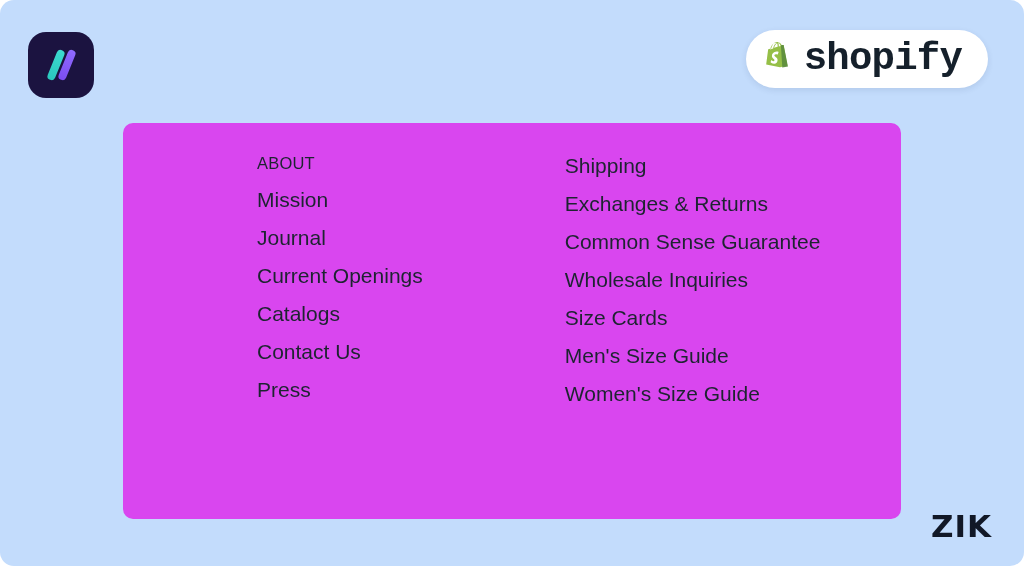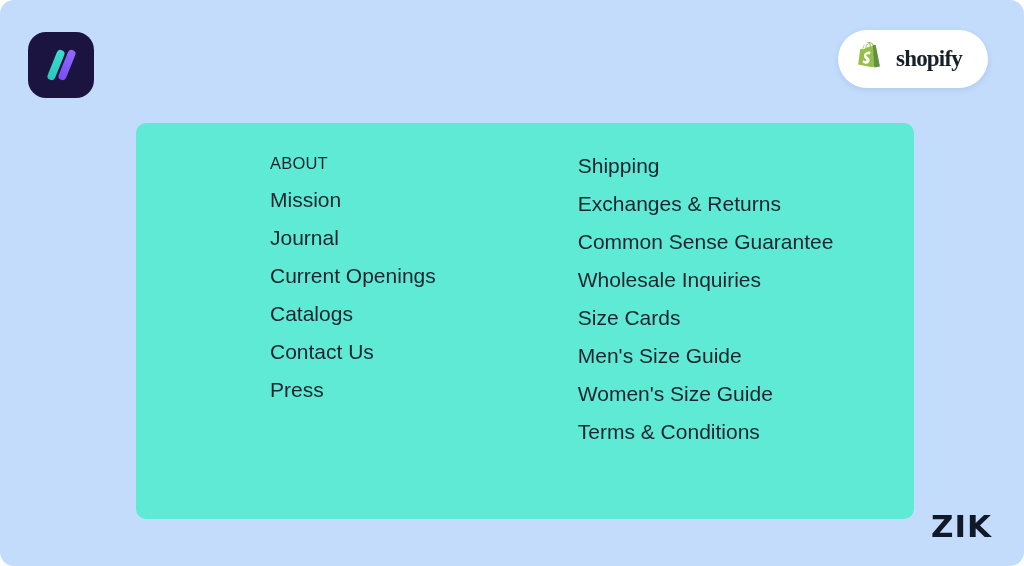--- a/index.html
+++ b/index.html
@@ -70,35 +70,35 @@
     align-items: center;
     gap: 10px;
     box-shadow: 0 2px 6px rgba(20, 40, 80, 0.10);
   }
   .shopify-badge .bag {
     width: 30px;
     height: 34px;
     display: block;
   }
   .shopify-badge .wordmark {
-    font-family: Liberation Serif, serif;
-    font-size: 23px;
+    font-family: Liberation Mono, monospace;
+    font-size: 39px;
     font-weight: 700;
     letter-spacing: -0.8px;
     color: #15202b;
   }
 
   
   .footer-card {
     position: absolute;
-    left: 136px;
+    left: 123px;
     top: 123px;
     width: 778px;
     height: 396px;
-    background: #5eead4;
+    background: #d946ef;
     border-radius: 10px;
   }
   .columns {
     position: absolute;
     left: 134px;
     top: 32px;
     display: flex;
     gap: 142px;
   }
   .col {
@@ -171,21 +171,20 @@
       </div>
 
       <div class="col">
         <a class="link" href="#">Shipping</a>
         <a class="link" href="#">Exchanges &amp; Returns</a>
         <a class="link" href="#">Common Sense Guarantee</a>
         <a class="link" href="#">Wholesale Inquiries</a>
         <a class="link" href="#">Size Cards</a>
         <a class="link" href="#">Men's Size Guide</a>
         <a class="link" href="#">Women's Size Guide</a>
-        <a class="link" href="#">Terms &amp; Conditions</a>
       </div>
 
     </div>
   </div>
 
   <div class="zik-mark">ZIK</div>
 
 </div>
 
 </body></html>

